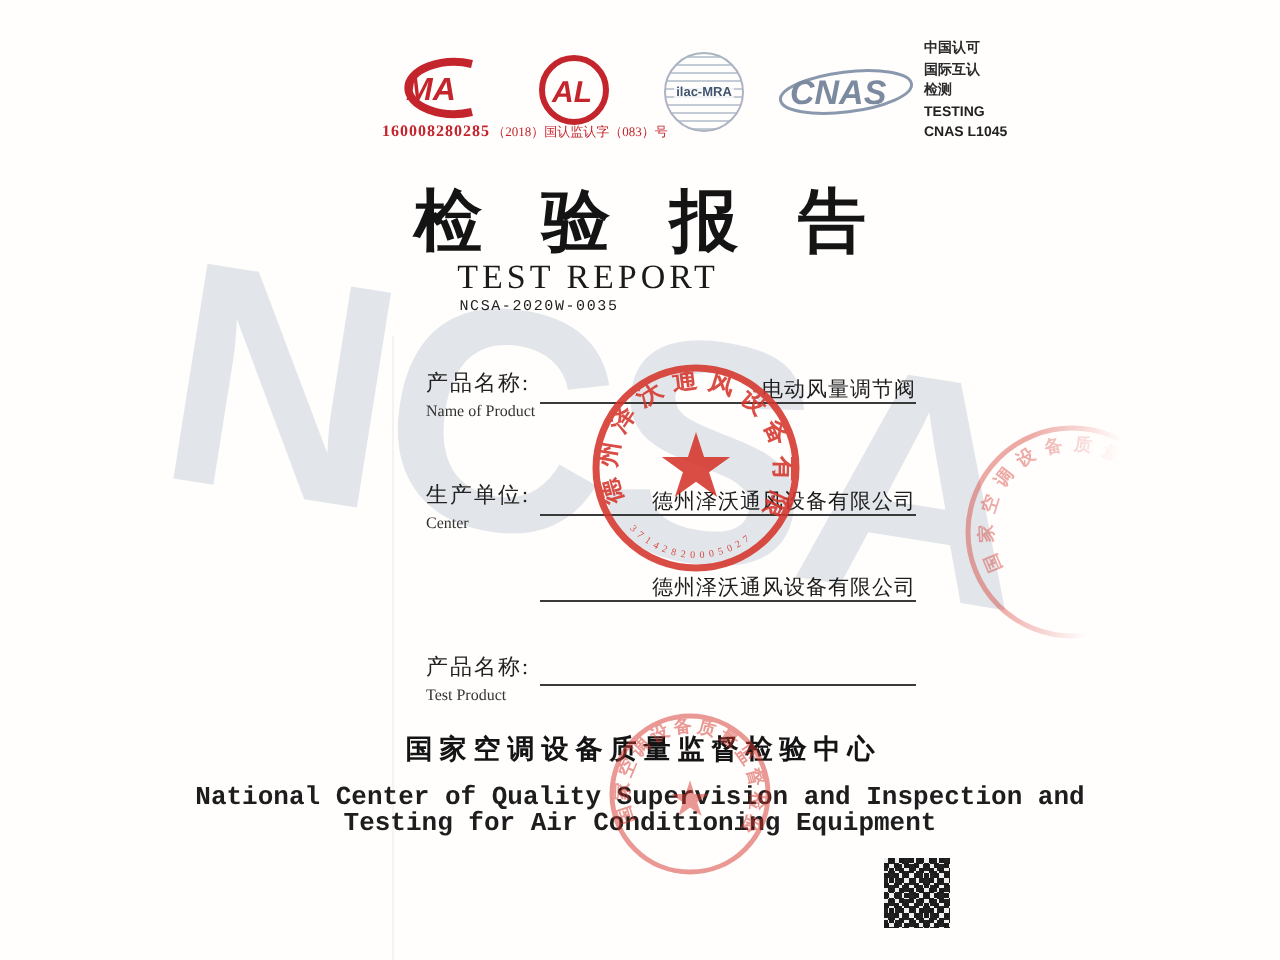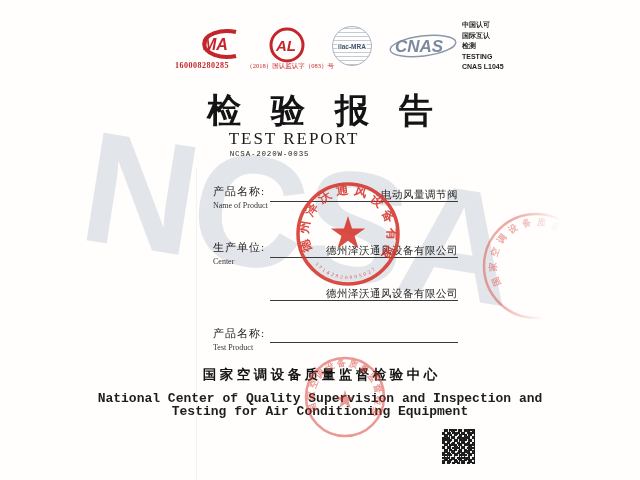--- a/index.html
+++ b/index.html
@@ -5,21 +5,21 @@
   html,body{margin:0;padding:0;background:#ffffff;}
   #page{position:relative;width:640px;height:480px;background:#fffefd;overflow:hidden;
         font-family:"Liberation Serif","DejaVu Serif",serif;color:#1c1c1c;}
   .abs{position:absolute;}
 
   
   #watermark{left:82px;top:128px;font-size:158px;font-weight:bold;
              font-family:"Liberation Sans","DejaVu Sans",sans-serif;
              color:#e2e5e9;letter-spacing:-4px;transform:rotate(9deg);
              z-index:1;user-select:none;}
-  #cma-number{left:154px;top:61px;width:96px;text-align:center;font-size:8px;
+  #cma-number{left:170px;top:61px;width:96px;text-align:center;font-size:8px;
               letter-spacing:.5px;color:#c4242b;font-weight:bold;z-index:3;}
   #cal-number{left:244px;top:62px;width:92px;text-align:center;font-size:6.5px;
               color:#c4242b;z-index:3;white-space:nowrap;}
   #ilac-logo{left:332px;top:26px;width:38px;height:38px;border-radius:50%;
              border:1px solid #aab4c2;z-index:3;
              background:repeating-linear-gradient(0deg,#c3ccd6 0 1px,transparent 1px 4px);
              display:flex;align-items:center;justify-content:center;}
   #ilac-label{font-size:6.5px;font-weight:bold;color:#42556e;
               background:rgba(255,255,255,.75);padding:0 1px;
               font-family:"Liberation Sans",sans-serif;}

